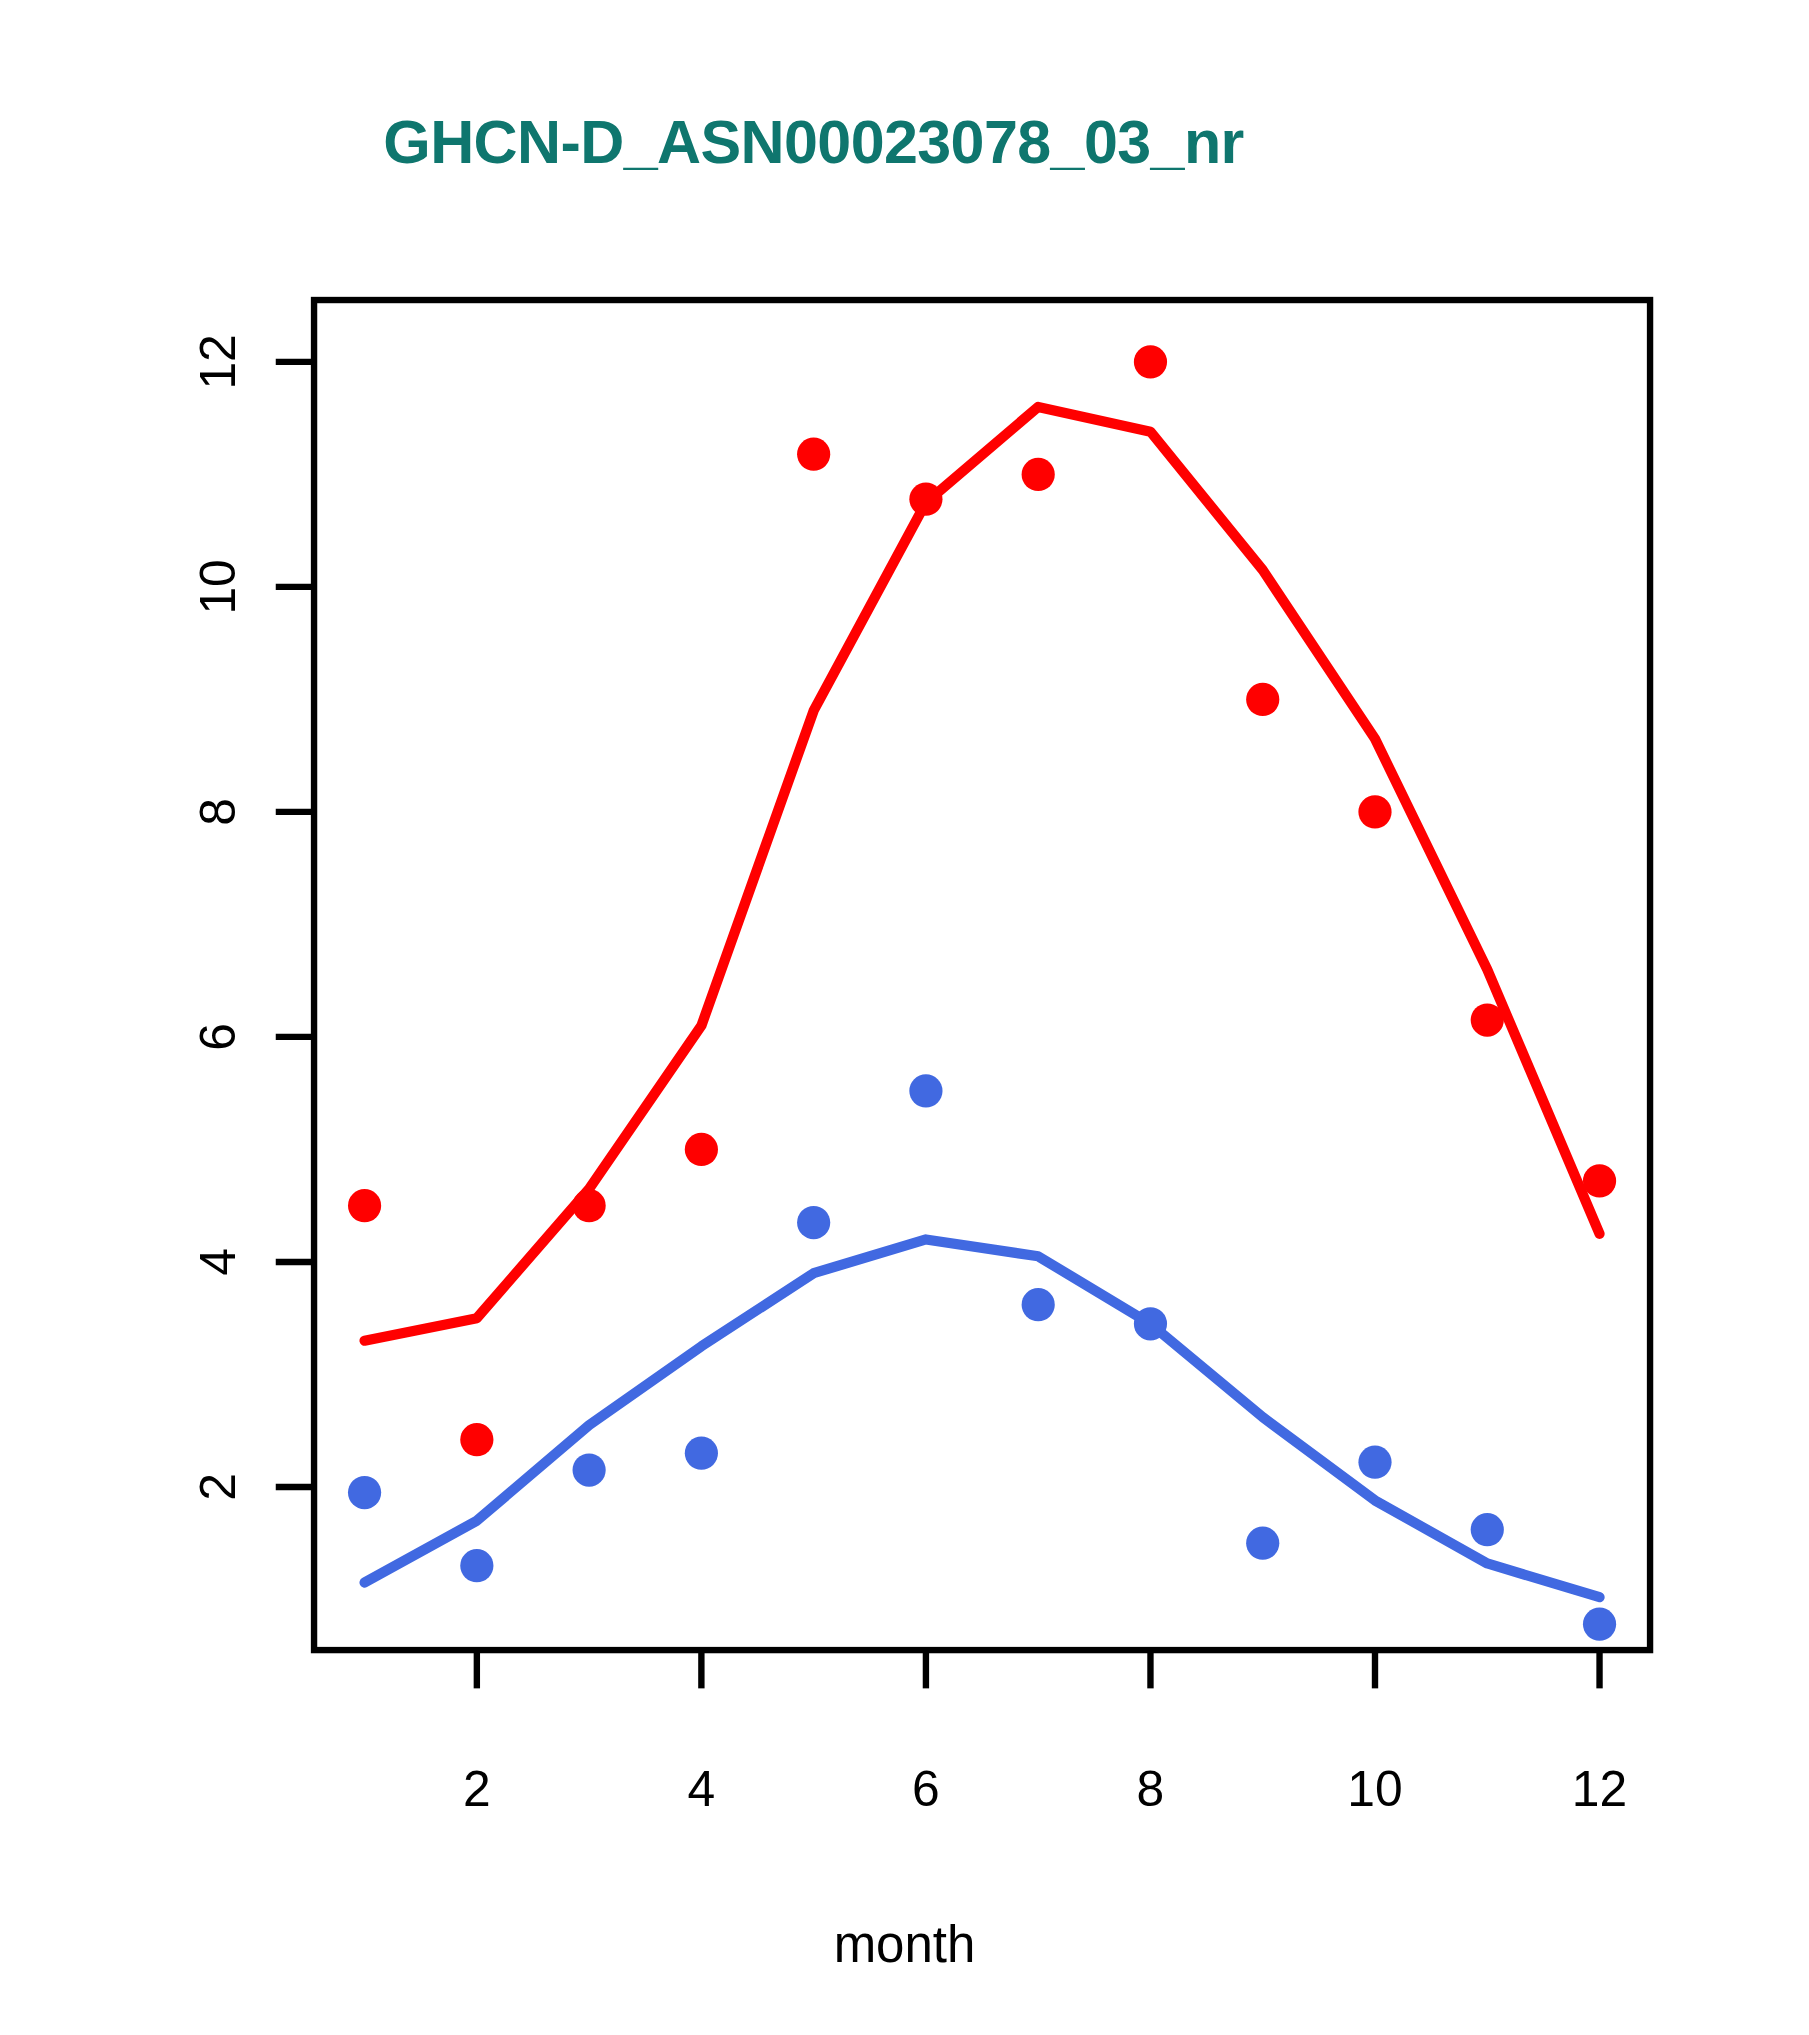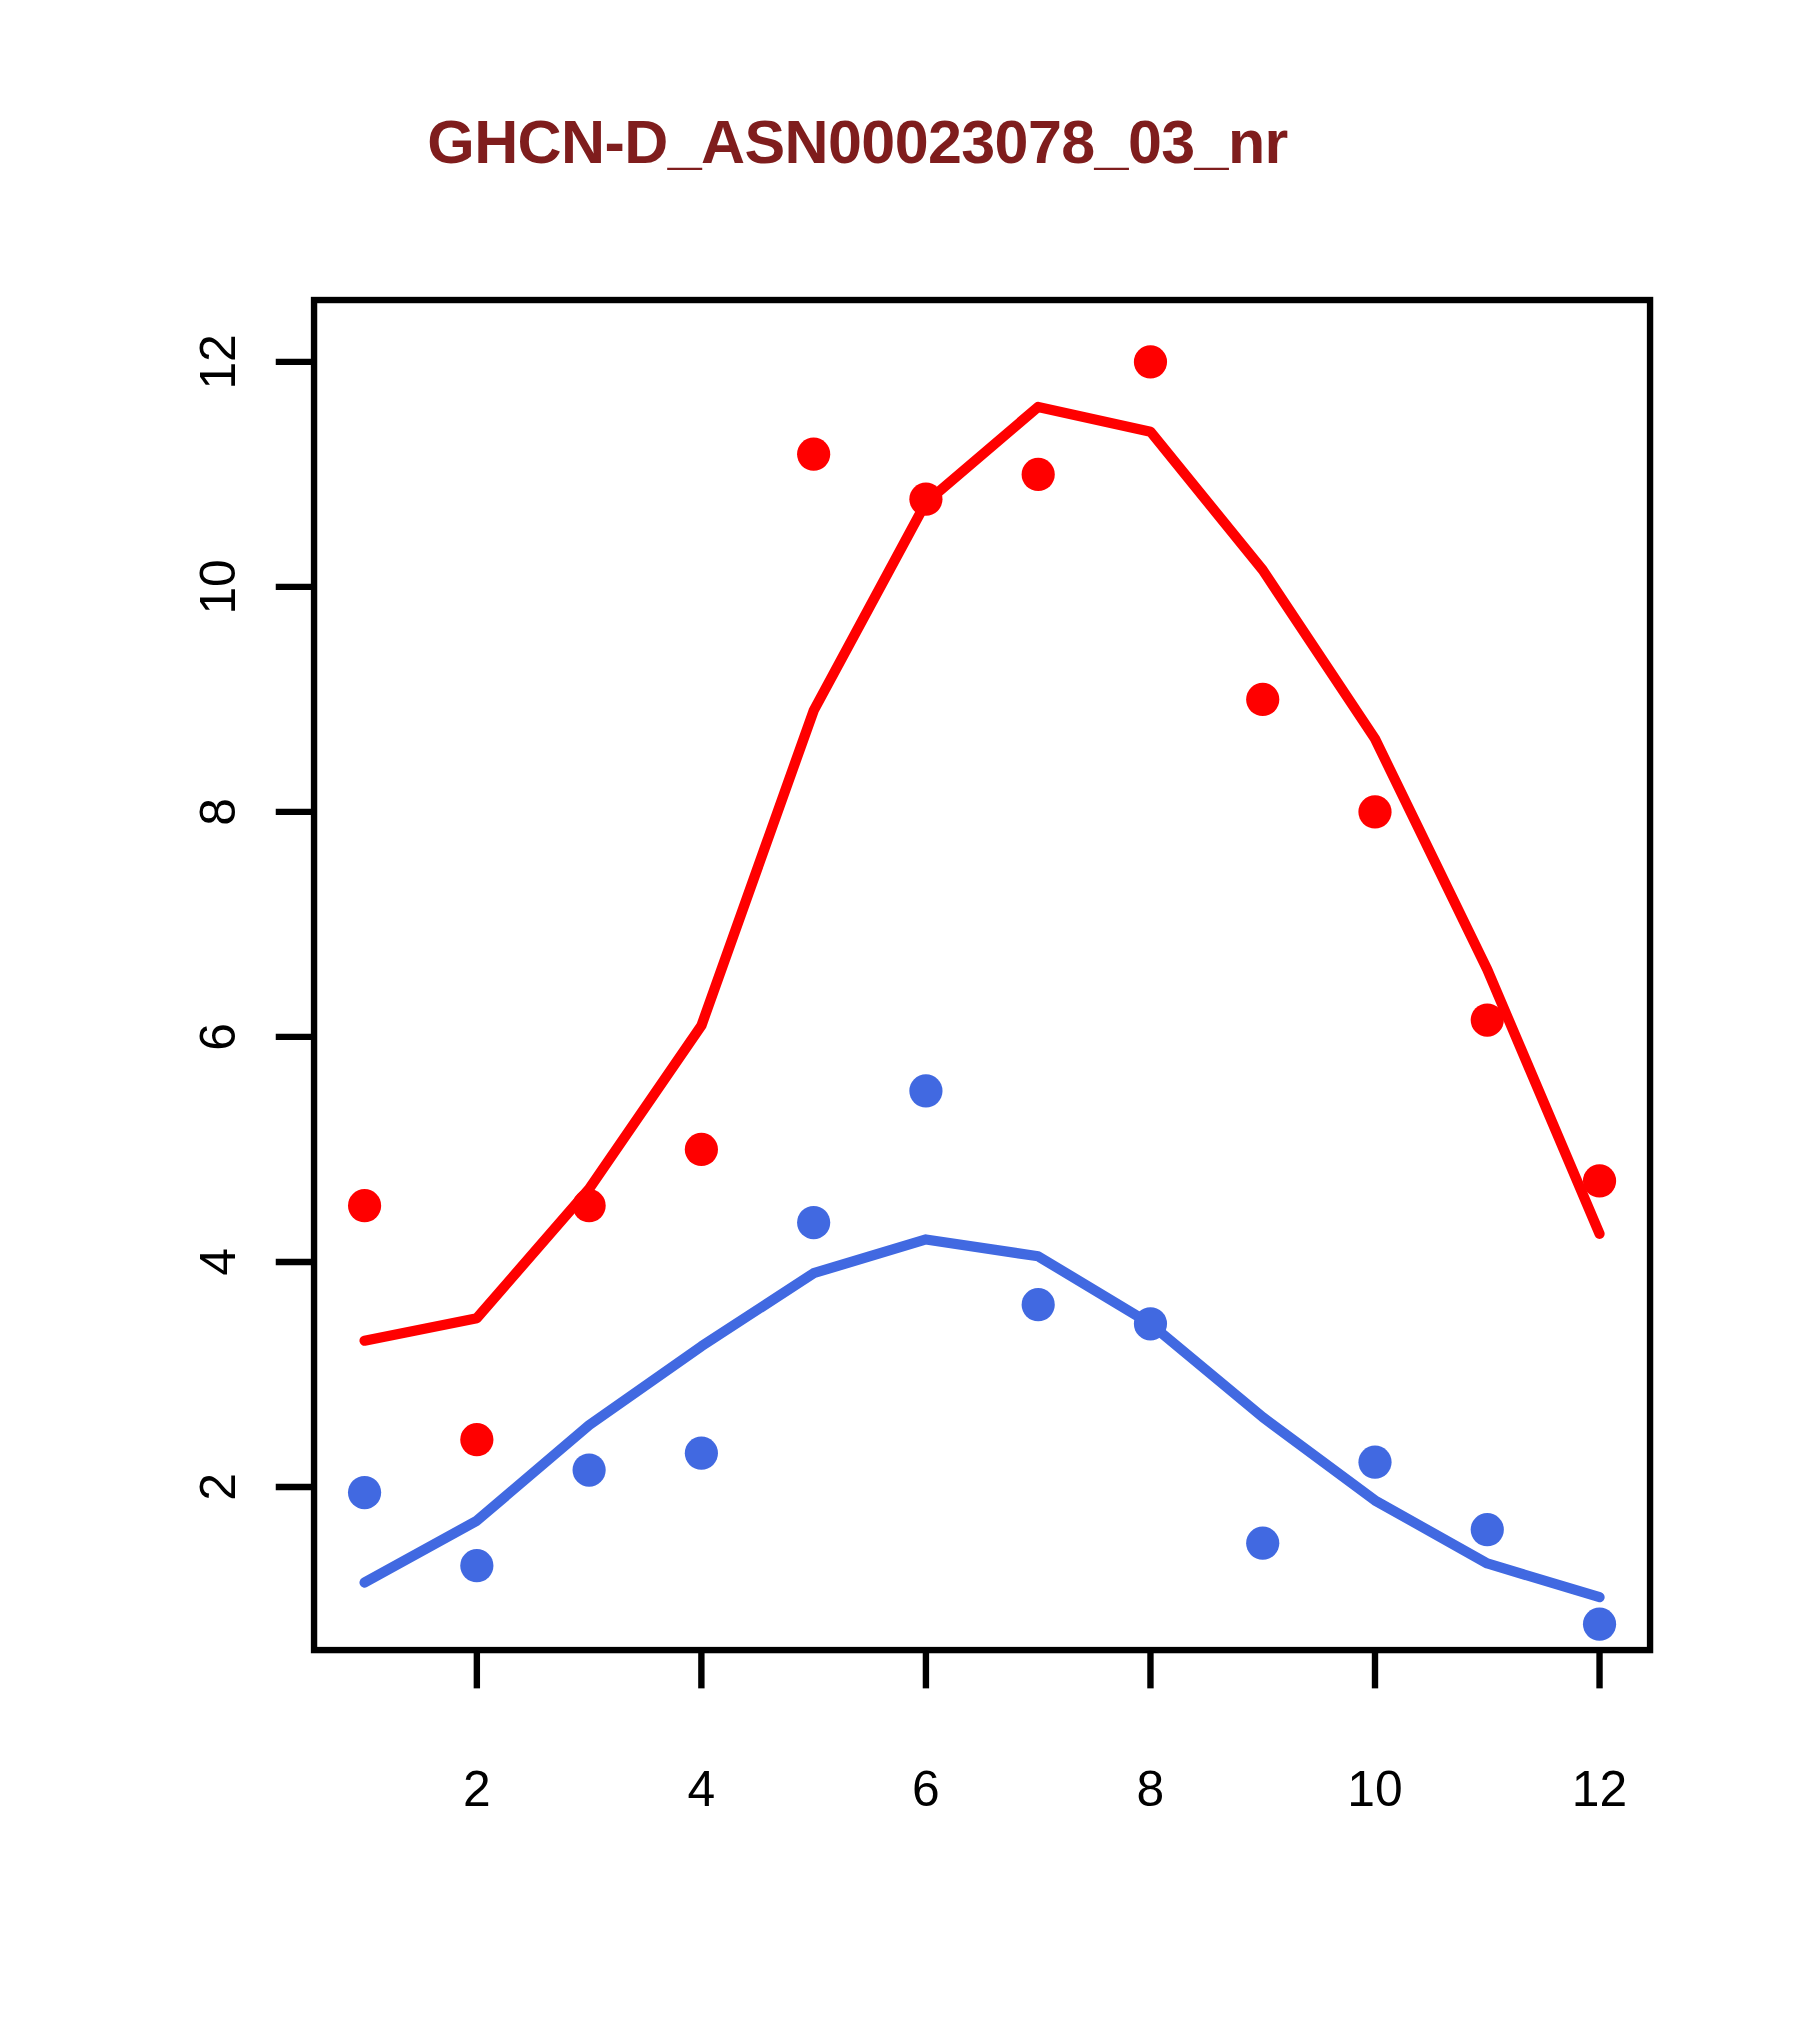--- a/index.html
+++ b/index.html
@@ -22,23 +22,22 @@
   #chart-title {
     position: absolute;
     left: 0;
     top: 107px;
     width: 1627px;
     text-align: center;
     font-family: "Liberation Sans", sans-serif;
     font-weight: bold;
     font-size: 61px;
     letter-spacing: -0.6px;
-    color: #7f1d1d;
+    color: #0f766e;
     white-space: nowrap;
-    margin-left: 44px;
   }
   #plot-svg {
     position: absolute;
     left: 0;
     top: 0;
   }
   .axis-tick-label {
     font-family: "Liberation Sans", sans-serif;
     font-size: 78px;
     fill: #000000;
@@ -120,15 +119,16 @@
         <circle cx="1450.558823529412" cy="1709.0375000000001" r="26" fill="#4169E1"></circle>
         <circle cx="1626.4411764705883" cy="2043.9125" r="26" fill="#4169E1"></circle>
         <circle cx="1802.3235294117649" cy="2073.875" r="26" fill="#4169E1"></circle>
         <circle cx="1978.2058823529412" cy="2417.5625" r="26" fill="#4169E1"></circle>
         <circle cx="2154.088235294118" cy="2290.6625" r="26" fill="#4169E1"></circle>
         <circle cx="2329.9705882352946" cy="2396.4125" r="26" fill="#4169E1"></circle>
         <circle cx="2505.8529411764707" cy="2544.4625" r="26" fill="#4169E1"></circle>
       </g>
   </svg>
 
+  <div id="xlabel-text">month</div>
 
 </div>
 
 
 </body></html>

